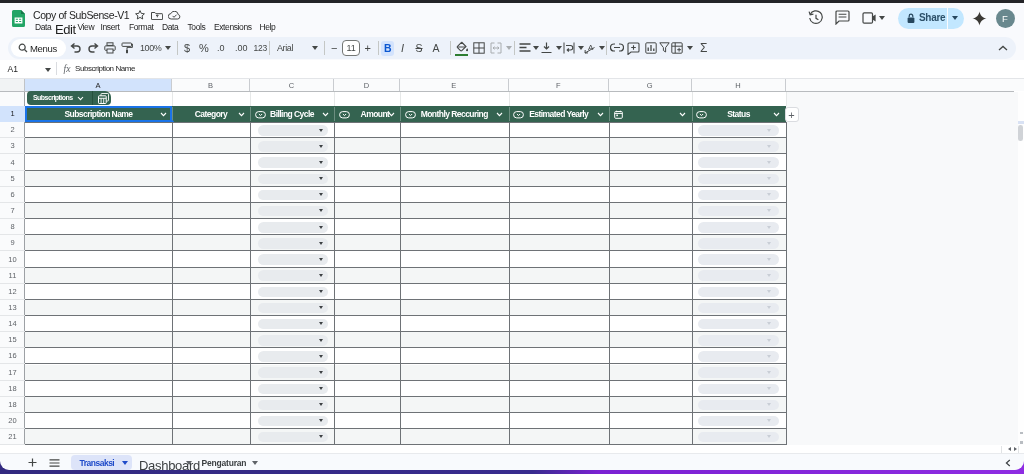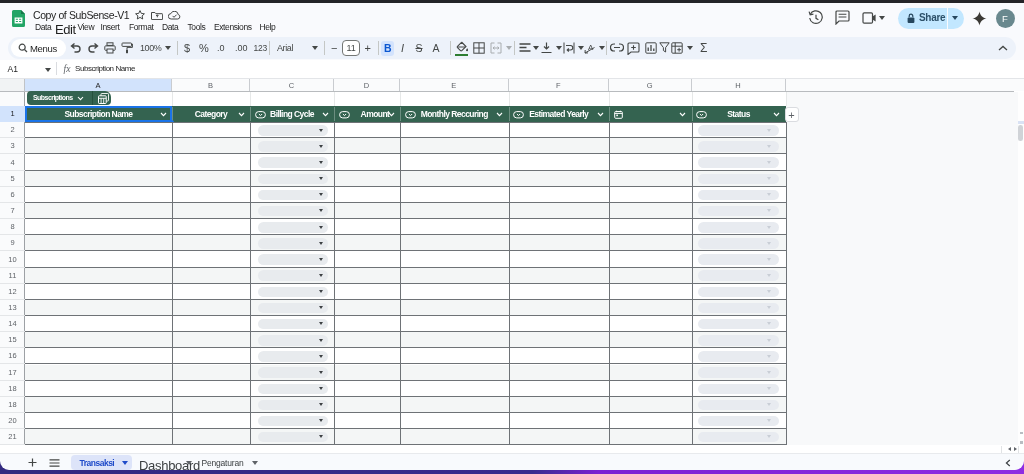--- a/index.html
+++ b/index.html
@@ -451,18 +451,18 @@
       <path d="M4.5 0.5 V8.5 M0.5 4.5 H8.5" stroke="#444746" stroke-width="1.2"></path>
     </svg>
 <svg class="a" style="left:49px;top:459px;" width="11" height="8" viewBox="0 0 11 8">
       <path d="M0.5 0.8 H10.5 M0.5 4 H10.5 M0.5 7.2 H10.5" stroke="#444746" stroke-width="1.2"></path>
     </svg>
 <div class="a" style="left:70.5px;top:455px;width:61.5px;height:15px;background:#dde4f9;border-radius:4px;"></div>
 <div class="a" style="left:79.5px;top:458px;font-size:8.5px;letter-spacing:-0.5px;font-weight:bold;color:#1f4bc9;">Transaksi</div>
 <div class="a" style="left:121.5px;top:460.8px;width:0;height:0;border:3.2px solid transparent;border-top:4px solid #1f4bc9;"></div>
 <div class="a" style="left:139px;top:458px;font-size:13px;letter-spacing:-0.3px;font-weight:500;color:#3c4043;">Dashboard</div>
 <div class="a" style="left:186px;top:460.8px;width:0;height:0;border:3.2px solid transparent;border-top:4px solid #5f6368;"></div>
-<div class="a" style="left:201.5px;top:458px;font-size:8.5px;letter-spacing:-0.2px;font-weight:400;color:#3c4043;">Pengaturan</div>
+<div class="a" style="left:201.5px;top:458px;font-size:8.5px;letter-spacing:-0.2px;font-weight:700;color:#3c4043;">Pengaturan</div>
 <div class="a" style="left:252px;top:460.8px;width:0;height:0;border:3.2px solid transparent;border-top:4px solid #5f6368;"></div>
 <svg class="a" style="left:1005px;top:458.5px;" width="6" height="8" viewBox="0 0 6 8">
       <path d="M4.8 1 L1.4 4 4.8 7" fill="none" stroke="#3c4043" stroke-width="1.2"></path>
     </svg>
 
 </div>
 </body></html>

